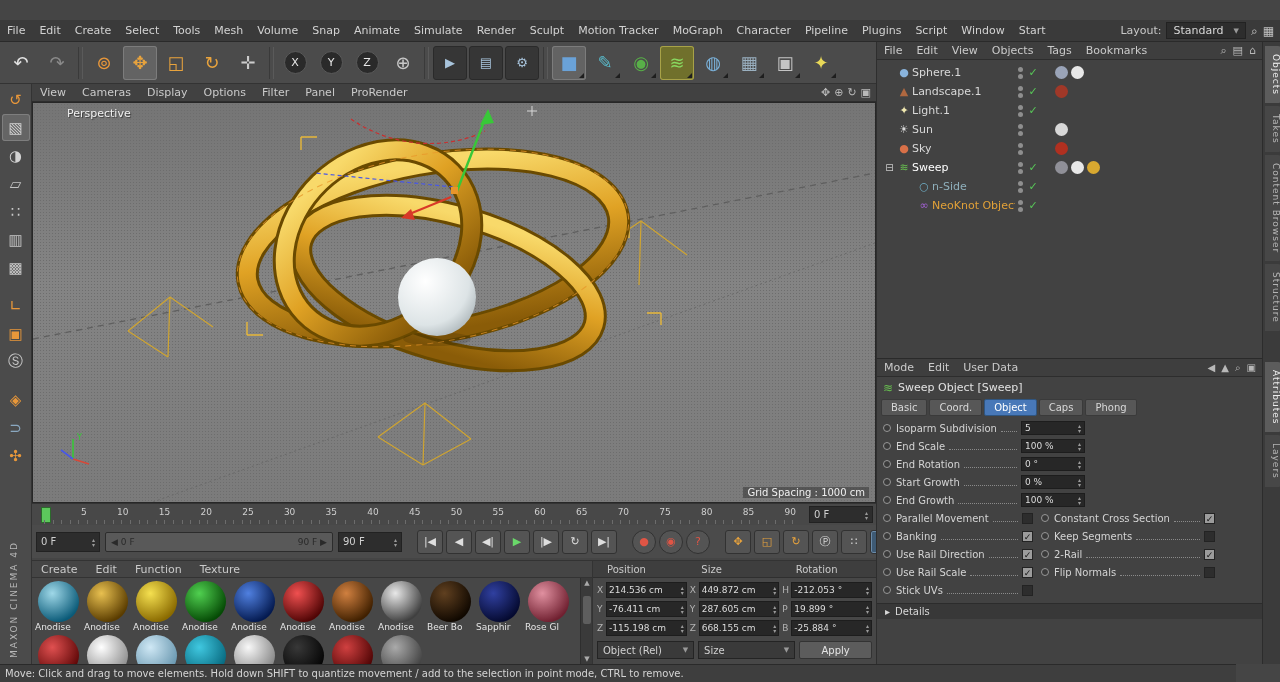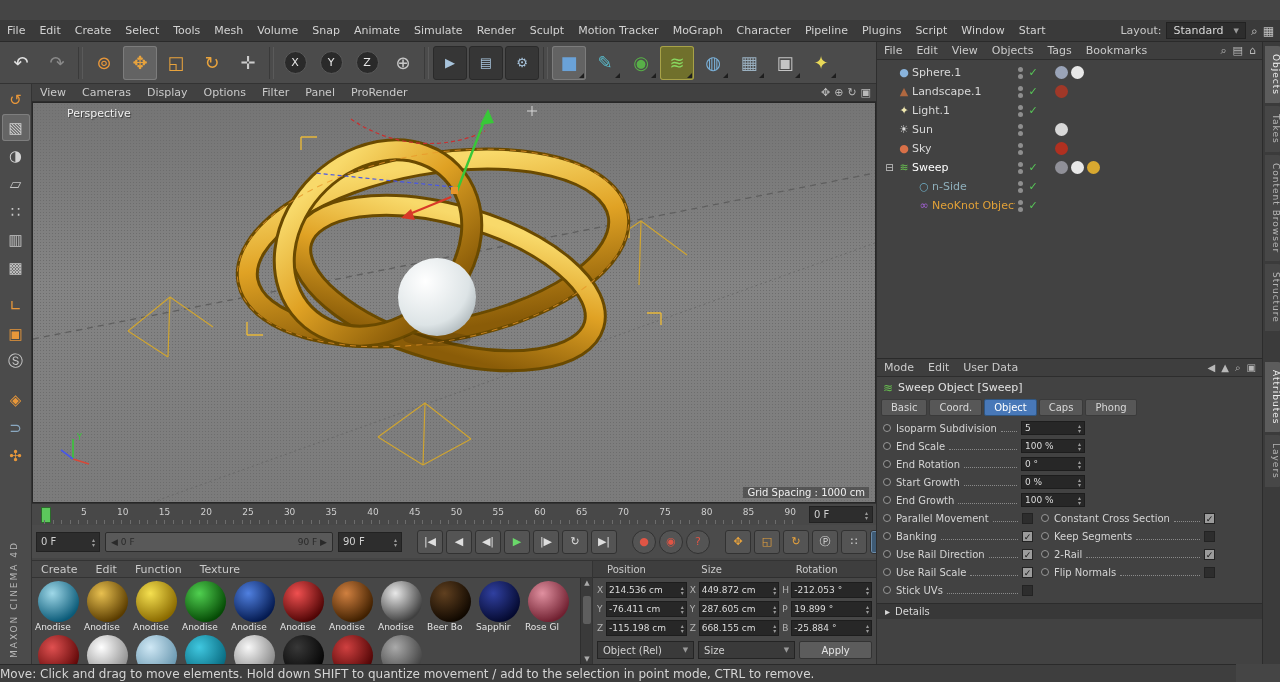--- a/index.html
+++ b/index.html
@@ -149,21 +149,21 @@
 
   
   .side-strip { position:absolute; left:1262px; top:42px; width:18px; height:622px; background:#3b3b3b; border-left:1px solid #2c2c2c; }
   .side-group { position:absolute; left:0; width:18px; display:flex; flex-direction:column; gap:3px; }
   .side-top { top:4px; }
   .side-bottom { top:320px; }
   .side-tab { writing-mode:vertical-rl; font-size:9px; color:#b4b4b4; background:#474747; padding:8px 0; width:16px; margin-left:2px; text-align:center; border-radius:0 3px 3px 0; letter-spacing:1px; }
   .side-tab.active { background:#5c5c5c; color:#ececec; }
 
   
-  .statusbar { position:absolute; left:0; top:664px; width:1236px; height:18px; background:#3e3e3e; border-top:1px solid #2a2a2a; display:flex; align-items:center; font-size:12px; color:#d4d4d4; }
+  .statusbar { position:absolute; left:0; top:664px; width:1236px; height:18px; background:#3e3e3e; border-top:1px solid #2a2a2a; display:flex; align-items:center; padding-left:5px; font-size:10px; color:#d4d4d4; }
 </style>
 </head>
 <body>
 
 <div id="app">
 
 
   <div class="menubar">
     <div class="menu-items">
 

